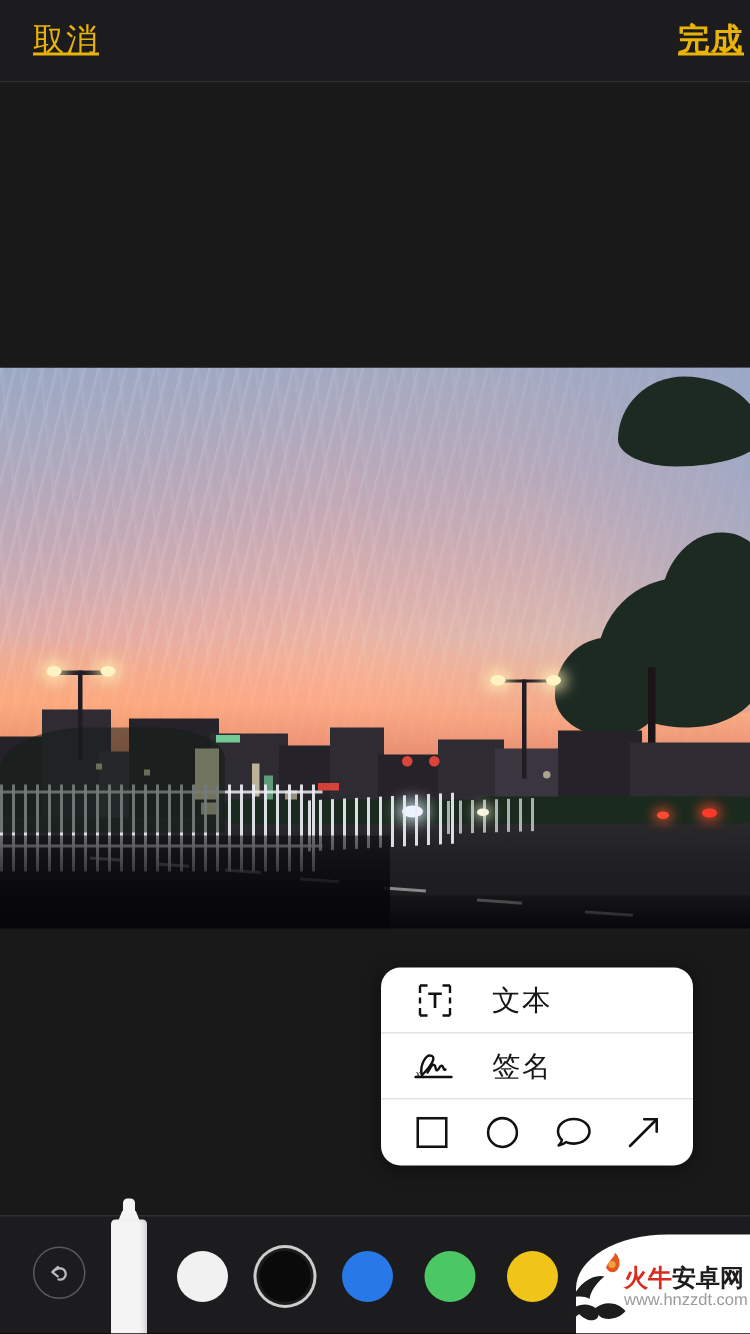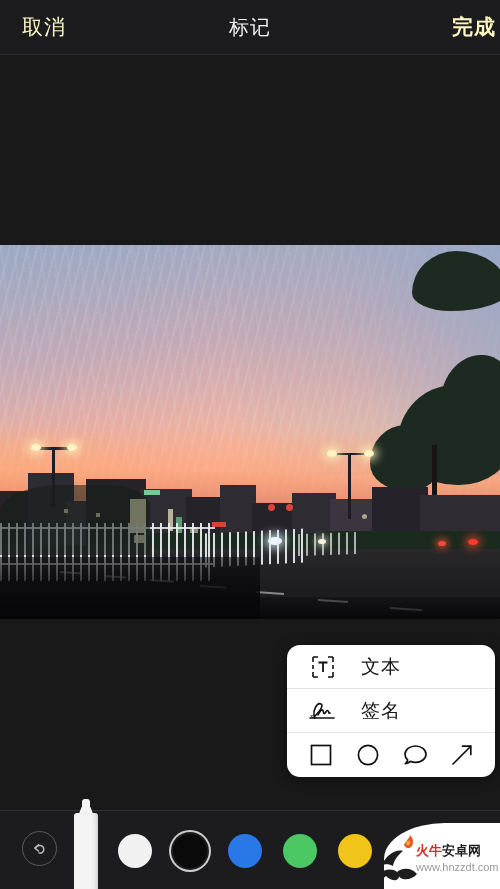--- a/index.html
+++ b/index.html
@@ -25,23 +25,24 @@
     width: 500px; height: 55px;
     background: #1c1c1e;
     border-bottom: 1px solid #2e2e30;
     box-sizing: border-box;
   }
   .topbar .btn {
     position: absolute;
     top: 14px;
     font-size: 21px;
     letter-spacing: 1px;
-    color: #fef9c3;
+    color: #eab308;
     line-height: 26px;
     cursor: pointer;
+    text-decoration: underline;
   }
   .topbar .btn.cancel { left: 22px; }
   .topbar .btn.done   { right: 4px; font-weight: bold; }
   .topbar .title {
     position: absolute;
     left: 0; right: 0; top: 14px;
     text-align: center;
     font-size: 20px;
     letter-spacing: 1px;
     color: #f2f2f4;
@@ -156,21 +157,20 @@
   
   .popup {
     position: absolute;
     left: 254px; top: 645px;
     width: 208px;
     background: #ffffff;
     border-radius: 13px;
     overflow: hidden;
     box-shadow: 0 2px 14px rgba(0,0,0,.45);
     z-index: 7;
-    margin-left: 33px;
   }
   .popup-row {
     display: flex;
     align-items: center;
     height: 44px;
     padding: 0 0 0 16px;
     border-bottom: 1px solid #e3e3e6;
     cursor: pointer;
     box-sizing: border-box;
   }
@@ -281,21 +281,21 @@
   .wm-bg {
     position: absolute;
     right: -6px; bottom: -6px;
     width: 122px; height: 72px;
     background: #ffffff;
     border-radius: 50% 0 0 0;
   }
   .wm-text-main {
     position: absolute;
     left: 34px; top: 19px;
-    font-size: 13px;
+    font-size: 16px;
     font-weight: bold;
     letter-spacing: 0px;
     white-space: nowrap;
   }
   .wm-red { color: #d92b20; }
   .wm-dark { color: #1d1d1d; }
   .wm-text-url {
     position: absolute;
     left: 34px; top: 38px;
     font-size: 11px;
@@ -304,21 +304,20 @@
     text-align: center;
   }
 </style>
 </head>
 <body>
 
 <div id="screen">
 
   <div class="topbar">
     <div class="btn cancel">取消</div>
-    <div class="title">标记</div>
     <div class="btn done">完成</div>
   </div>
 
   <div class="canvas-area">
 
     <div class="photo">
       <div class="sky"></div>
       <div class="sky-ripples"></div>
       <div class="sky-right-blue"></div>
       <div class="horizon-glow"></div>

